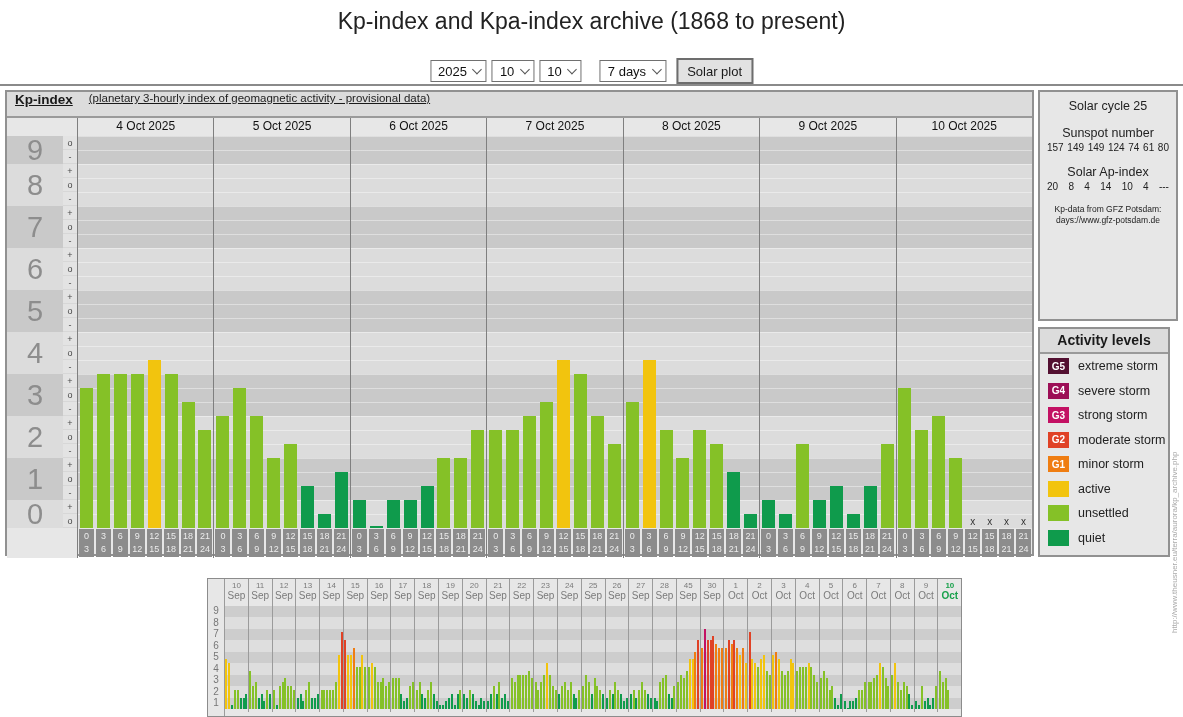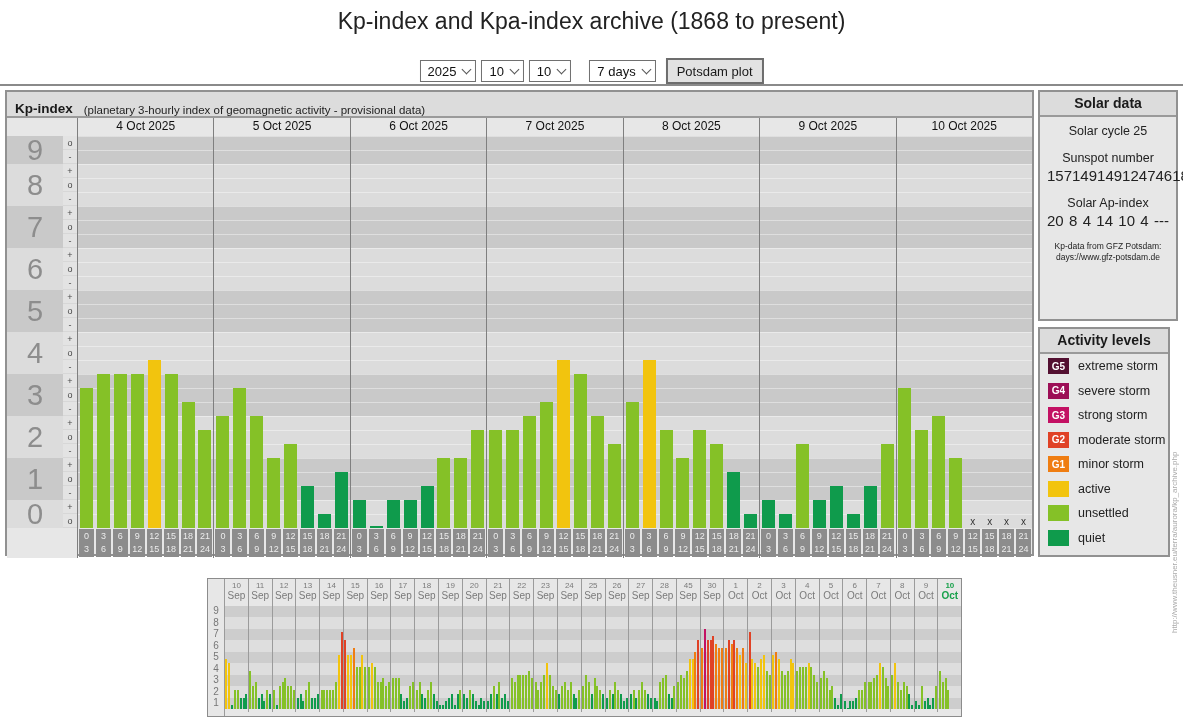--- a/index.html
+++ b/index.html
@@ -16,21 +16,21 @@
   .chev{width:6px;height:6px;border-right:1.6px solid #555;border-bottom:1.6px solid #555;
         transform:rotate(45deg);margin-left:7px;margin-top:-3px;}
   #range-select{margin-left:13px;}
   #create-btn{margin-left:5px;height:22px;display:inline-flex;align-items:center;
               border:2px solid #6d6d6d;background:#e2e2e2;padding:0 9px;font-size:13px;}
   
   .panel{position:absolute;border:2px solid #919191;background:#e7e7e7;box-sizing:border-box;}
   .panel-header{background:#dcdcdc;border-bottom:2px solid #9a9a9a;}
   
   #main-panel{left:5px;top:90px;width:1029px;height:466px;}
-  #main-header{height:24px;display:flex;align-items:flex-end;padding-left:8px;gap:11px;}
+  #main-header{height:24px;display:flex;align-items:flex-start;padding-left:8px;gap:16px;text-decoration:underline;}
   #main-header b{font-size:13.5px;}
   #main-header span{font-size:11.5px;color:#222;}
   #chart{display:flex;height:440px;}
   #axis-num{width:56px;flex:none;}
   #axis-sub{width:14px;flex:none;background:#e3e3e3;}
   .ax-spacer-top{height:18px;background:#e7e7e7;}
   .ax-spacer-bot{height:30px;background:#e7e7e7;}
   .num-cell{display:flex;align-items:center;justify-content:center;
             font-size:29px;color:#8d8d8d;}
   .sub-cell{height:14px;line-height:14px;font-size:9px;color:#4a4a4a;text-align:center;
@@ -52,21 +52,21 @@
   .xbox{flex:1;margin:0 1px;height:28px;background:#8c8c8c;color:#ececec;font-size:9px;
         line-height:13px;text-align:center;padding-top:1px;box-sizing:border-box;}
   
   #solar-panel{left:1038px;top:90px;width:140px;height:231px;}
   #solar-header,#act-header{height:23px;line-height:22px;text-align:center;font-weight:bold;
         font-size:14px;}
   .solar-body{padding:7px 4px 0 4px;text-align:center;font-size:12.5px;color:#222;}
   .solar-line{margin-bottom:13px;}
   .solar-wrap{margin-bottom:13px;line-height:14px;}
   .mini-nums{display:flex;justify-content:space-between;padding:2px 3px 0 3px;
-             font-size:15px;color:#222;margin-bottom:12px;}
+             font-size:10px;color:#222;margin-bottom:12px;}
   .solar-src{font-size:8.5px;color:#222;line-height:11px;margin-top:2px;}
   #activity-panel{left:1038px;top:327px;width:132px;height:230px;}
   .act-row{display:flex;align-items:center;height:24.5px;padding-left:8px;}
   .act-swatch{width:21px;height:16px;flex:none;display:flex;align-items:center;
               justify-content:center;color:#fff;font-weight:bold;font-size:10px;}
   .act-label{margin-left:9px;font-size:12.5px;color:#222;}
   #watermark{position:absolute;left:1170px;top:333px;height:300px;
              writing-mode:vertical-rl;transform:rotate(180deg);
              font-size:8px;color:#aaa;white-space:nowrap;}
   
@@ -103,21 +103,21 @@
       <span class="chev"></span>
     </div>
     <div class="sel">
       <span>10</span>
       <span class="chev"></span>
     </div>
     <div class="sel" id="range-select">
       <span>7 days</span>
       <span class="chev"></span>
     </div>
-    <div id="create-btn">Potsdam plot</div>
+    <div id="create-btn">Solar plot</div>
   </div>
 
   <div id="top-rule"></div>
 
   <div class="panel" id="main-panel">
     <div class="panel-header" id="main-header">
       <b>Kp-index</b>
       <span>(planetary 3-hourly index of geomagnetic activity - provisional data)</span>
     </div>
     <div id="chart">
@@ -509,21 +509,20 @@
                   <div>24</div>
                 </div>
               </div>
             </div>
           </div>
       </div>
     </div>
   </div>
 
   <div class="panel" id="solar-panel">
-    <div class="panel-header" id="solar-header">Solar data</div>
     <div class="solar-body">
       <div class="solar-line">Solar cycle 25</div>
       <div>Sunspot number</div>
       <div class="mini-nums" id="sunspot-values">
           <span>157</span>
           <span>149</span>
           <span>149</span>
           <span>124</span>
           <span>74</span>
           <span>61</span>

